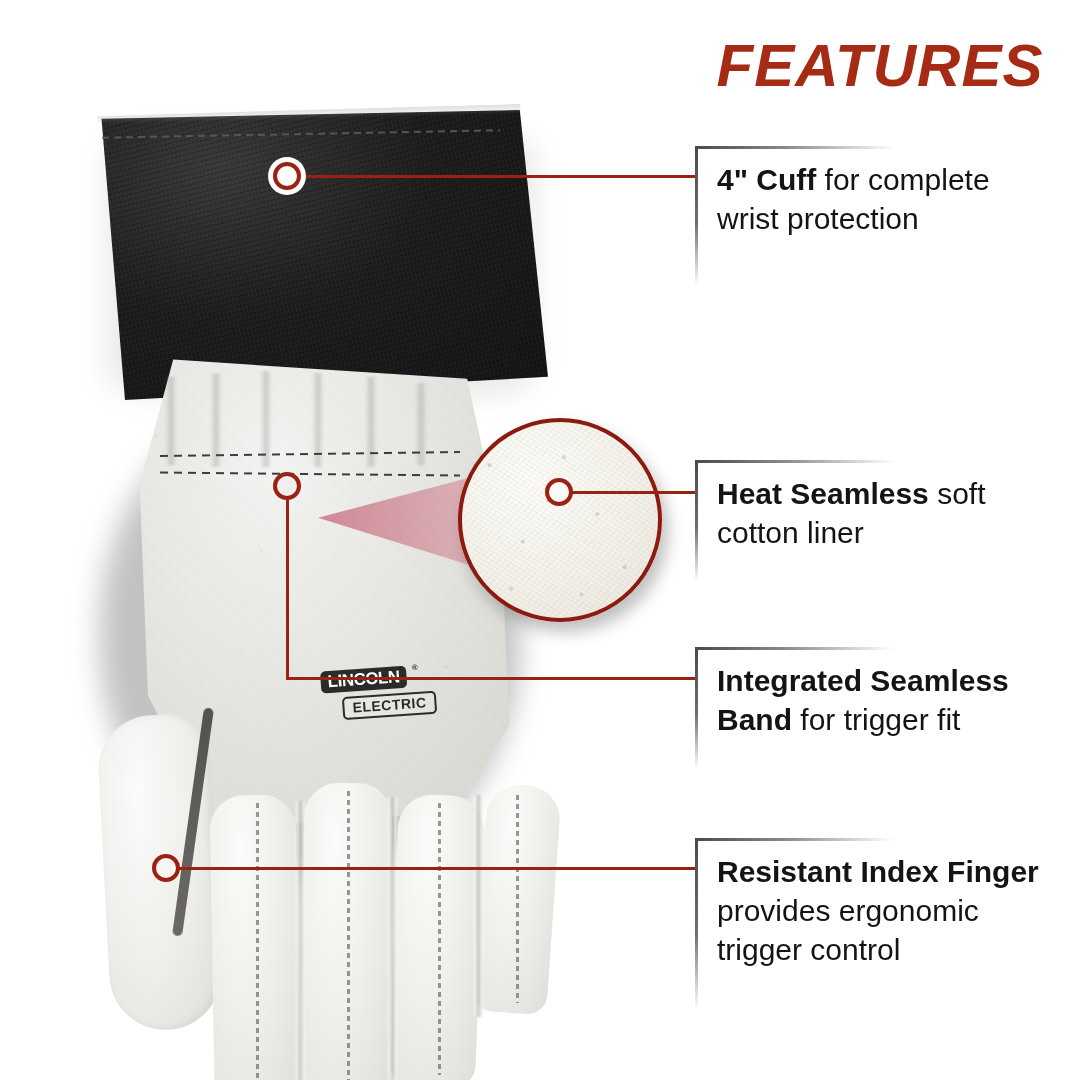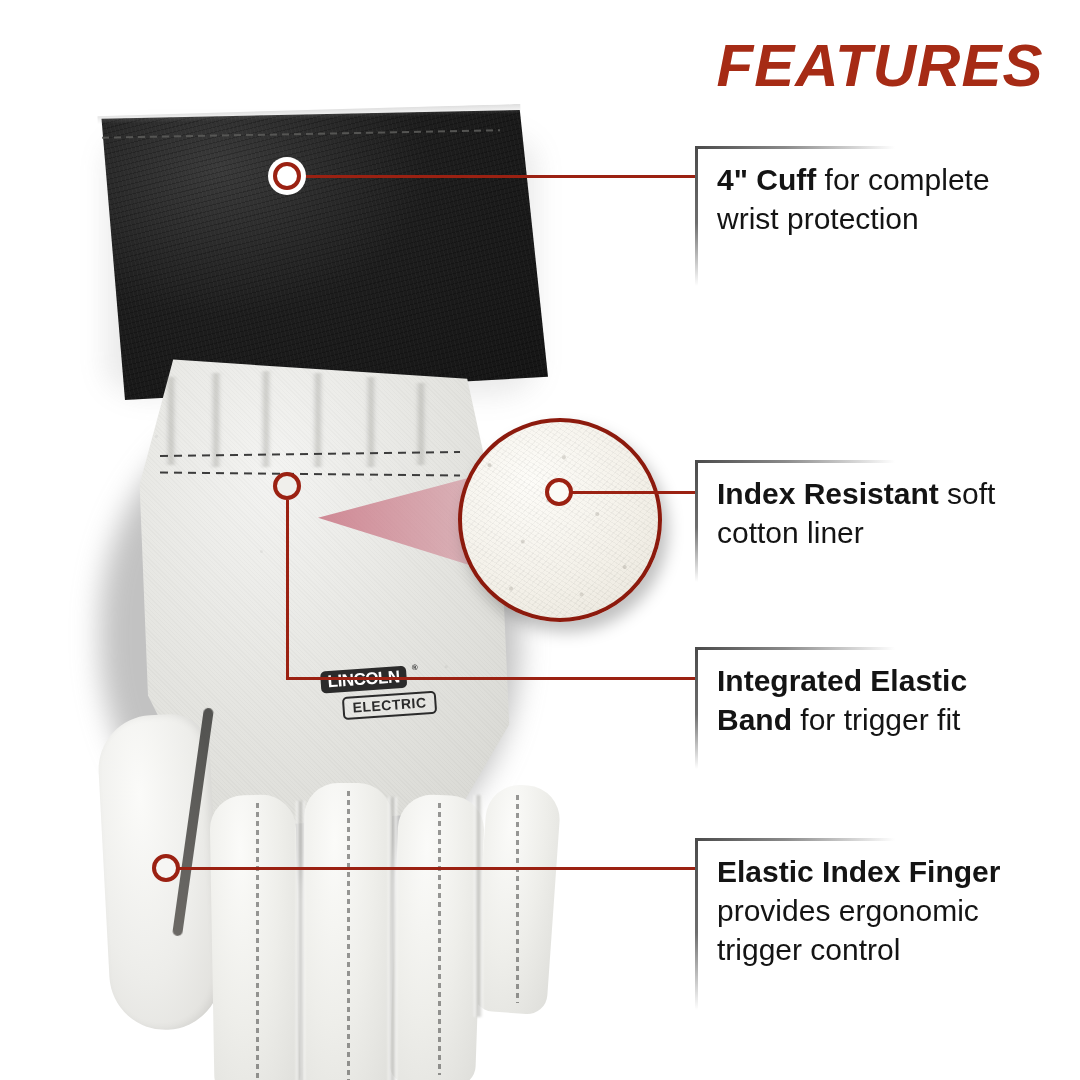--- a/index.html
+++ b/index.html
@@ -386,33 +386,33 @@
     <div class="bracket-h" style="width:200px;"></div>
     <div class="callout-text">
       <b>4" Cuff</b><span> for complete wrist protection</span>
     </div>
   </div>
 
   <div class="callout" style="left:695px;top:460px;width:360px;height:122px;">
     <div class="bracket-v" style="height:122px;"></div>
     <div class="bracket-h" style="width:200px;"></div>
     <div class="callout-text">
-      <b>Index Resistant</b><span> soft cotton liner</span>
+      <b>Heat Seamless</b><span> soft cotton liner</span>
     </div>
   </div>
 
   <div class="callout" style="left:695px;top:647px;width:360px;height:122px;">
     <div class="bracket-v" style="height:122px;"></div>
     <div class="bracket-h" style="width:200px;"></div>
     <div class="callout-text">
-      <b>Integrated Elastic Band</b><span> for trigger fit</span>
+      <b>Integrated Seamless Band</b><span> for trigger fit</span>
     </div>
   </div>
 
   <div class="callout" style="left:695px;top:838px;width:360px;height:172px;">
     <div class="bracket-v" style="height:172px;"></div>
     <div class="bracket-h" style="width:200px;"></div>
     <div class="callout-text">
-      <b>Elastic Index Finger</b><span> provides ergonomic trigger control</span>
+      <b>Resistant Index Finger</b><span> provides ergonomic trigger control</span>
     </div>
   </div>
 
 </div>
 
 </body></html>

